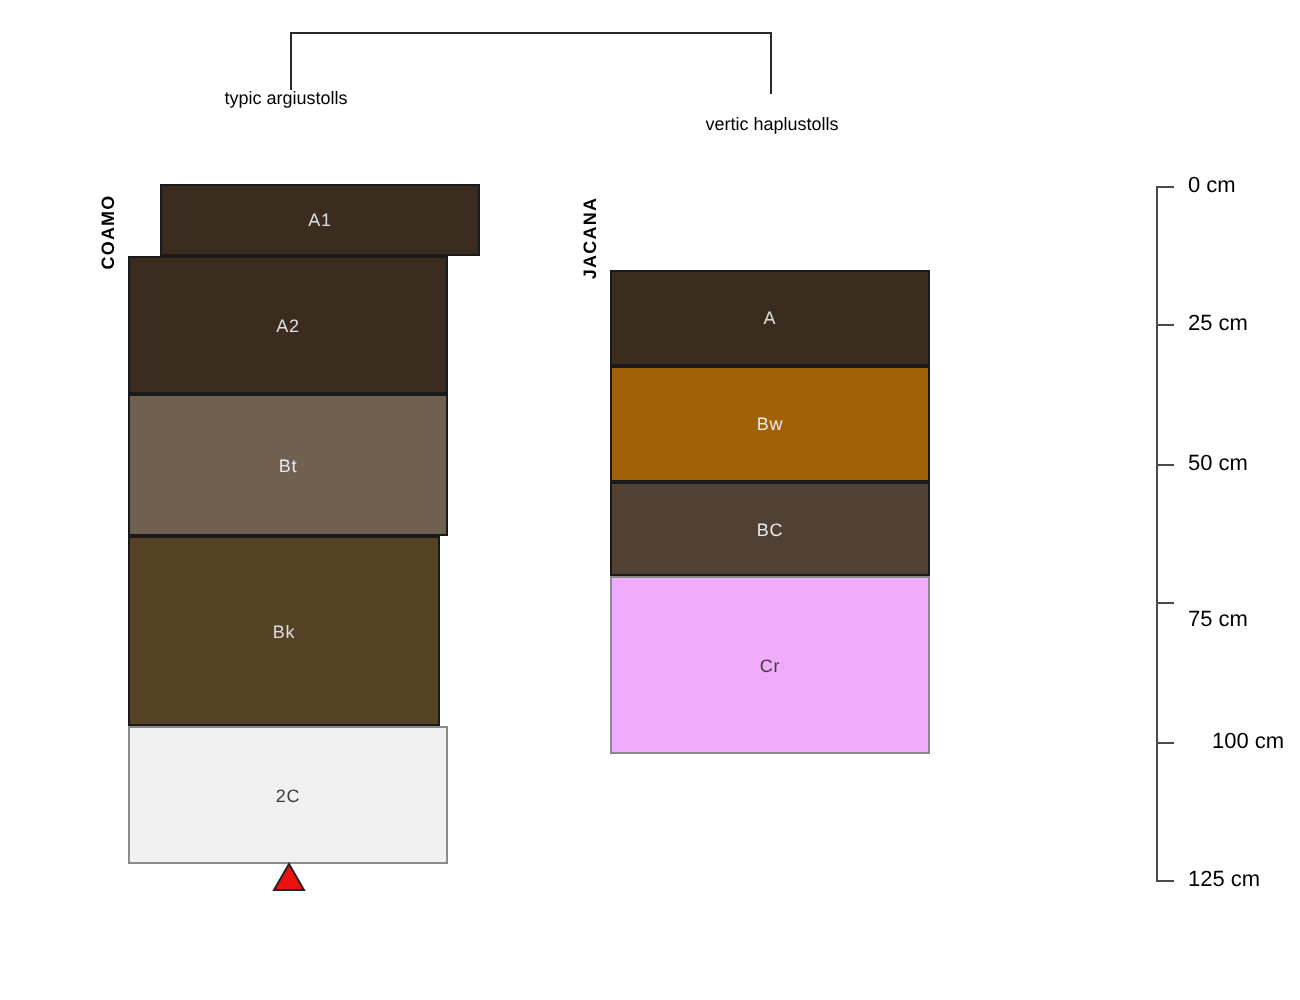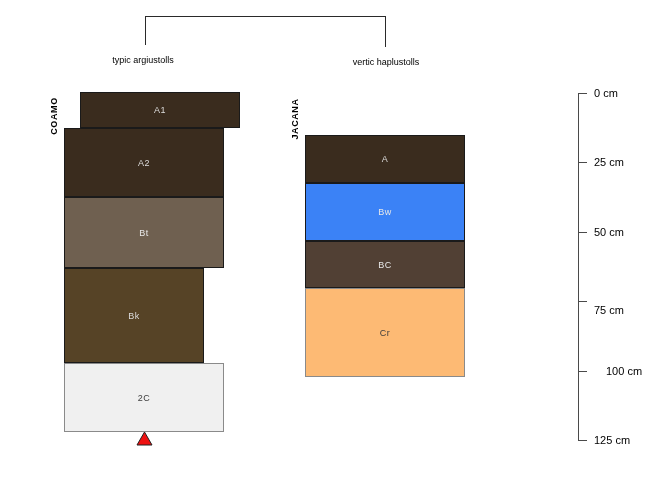--- a/index.html
+++ b/index.html
@@ -41,52 +41,52 @@
 </style>
 </head>
 <body>
 
 <div id="figure">
 
   <div class="line" style="left:145px;top:16px;width:241px;height:1px;"></div>
   <div class="line" style="left:145px;top:16px;width:1px;height:29px;"></div>
   <div class="line" style="left:385px;top:16px;width:1px;height:31px;"></div>
 
-  <div class="class-label" style="left:88px;top:55px;">typic argiustolls</div>
+  <div class="class-label" style="left:88px;top:44px;">typic argiustolls</div>
   <div class="class-label" style="left:331px;top:57px;">vertic haplustolls</div>
 
   <div class="profile-name" style="left:24px;top:109px;">COAMO</div>
   <div class="profile-name" style="left:265px;top:112px;">JACANA</div>
 
   <div class="layer" style="left: 80px; width: 160px; top: 92px; height: 36px; background-color: rgb(58, 44, 30); border-color: rgb(26, 26, 26); color: rgb(220, 220, 220);">
     <span>A1</span>
   </div>
   <div class="layer" style="left: 64px; width: 160px; top: 128px; height: 69px; background-color: rgb(58, 44, 30); border-color: rgb(26, 26, 26); color: rgb(220, 220, 220);">
     <span>A2</span>
   </div>
   <div class="layer" style="left: 64px; width: 160px; top: 197px; height: 71px; background-color: rgb(111, 96, 80); border-color: rgb(26, 26, 26); color: rgb(232, 232, 232);">
     <span>Bt</span>
   </div>
-  <div class="layer" style="left: 64px; width: 140px; top: 268px; height: 95px; background-color: rgb(86, 67, 38); border-color: rgb(26, 26, 26); color: rgb(220, 220, 220);">
+  <div class="layer" style="left: 64px; width: 156px; top: 268px; height: 95px; background-color: rgb(86, 67, 38); border-color: rgb(26, 26, 26); color: rgb(220, 220, 220);">
     <span>Bk</span>
   </div>
   <div class="layer" style="left: 64px; width: 160px; top: 363px; height: 69px; background-color: rgb(240, 240, 240); border-color: rgb(138, 138, 138); color: rgb(60, 60, 60);">
     <span>2C</span>
   </div>
 
   <div class="layer" style="left: 305px; width: 160px; top: 135px; height: 48px; background-color: rgb(58, 44, 30); border-color: rgb(26, 26, 26); color: rgb(220, 220, 220);">
     <span>A</span>
   </div>
-  <div class="layer" style="left: 305px; width: 160px; top: 183px; height: 58px; background-color: #3b82f6; border-color: rgb(26, 26, 26); color: rgb(232, 232, 232);">
+  <div class="layer" style="left: 305px; width: 160px; top: 183px; height: 58px; background-color: #a16207; border-color: rgb(26, 26, 26); color: rgb(232, 232, 232);">
     <span>Bw</span>
   </div>
   <div class="layer" style="left: 305px; width: 160px; top: 241px; height: 47px; background-color: rgb(81, 64, 52); border-color: rgb(26, 26, 26); color: rgb(232, 232, 232);">
     <span>BC</span>
   </div>
-  <div class="layer" style="left: 305px; width: 160px; top: 288px; height: 89px; background-color: #fdba74; border-color: rgb(138, 138, 138); color: rgb(60, 60, 60);">
+  <div class="layer" style="left: 305px; width: 160px; top: 288px; height: 89px; background-color: #f0abfc; border-color: rgb(138, 138, 138); color: rgb(60, 60, 60);">
     <span>Cr</span>
   </div>
 
   <svg class="marker" style="left:136px;top:431px;" width="17" height="15" viewBox="0 0 17 15">
     <polygon points="8.5,1 16,14 1,14" stroke="#222222" stroke-width="1" fill="#ee1111"></polygon>
   </svg>
 
   <div class="scale-line" style="left:578px;top:93px;width:1px;height:347px;"></div>
 
   <div class="tick" style="left:578px;top:93px;"></div>

